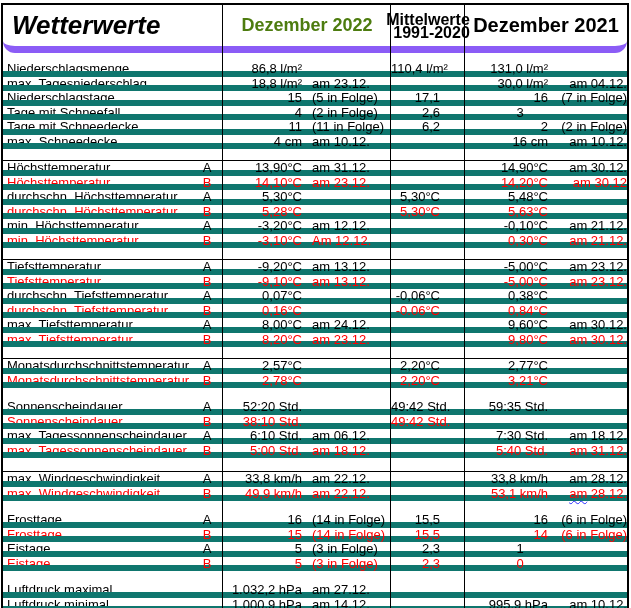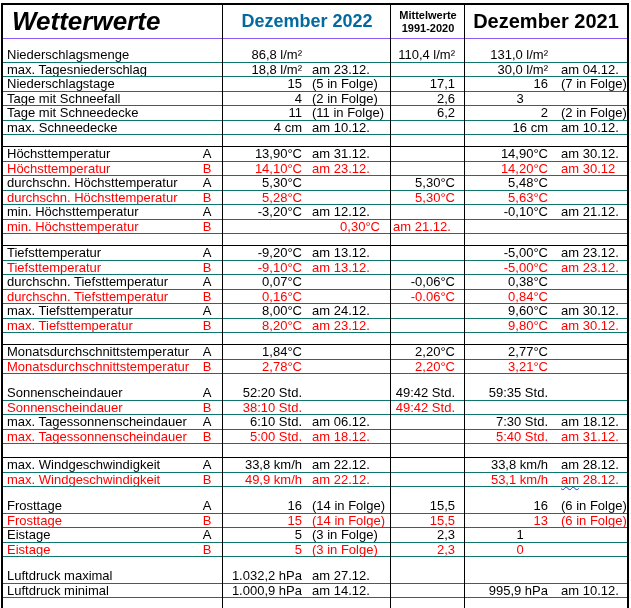--- a/index.html
+++ b/index.html
@@ -4,43 +4,43 @@
 <style>
   html,body{margin:0;padding:0;background:#ffffff;}
   .stage{position:relative;width:631px;height:608px;background:#fff;overflow:hidden;
          font-family:"Liberation Sans","DejaVu Sans",sans-serif;color:#000;}
   .tbl{position:absolute;left:1px;top:3px;width:628px;height:605px;
        border:2px solid #000;border-bottom:none;box-sizing:border-box;background:#fff;overflow:hidden;}
   
   .vline{position:absolute;top:0;bottom:0;width:1px;background:#000;}
   .v1{left:219px;} .v2{left:387px;} .v3{left:461px;}
   
-  .hdr{display:flex;height:34px;border-bottom:1px solid #8b5cf6;box-sizing:border-box;}
+  .hdr{display:flex;height:48px;border-bottom:7px solid #8b5cf6;box-sizing:border-box;border-radius:12px;}
   .hdr .hc{display:flex;align-items:center;justify-content:center;box-sizing:border-box;}
   .hc1{width:220px;justify-content:flex-start !important;padding-left:9px;}
   .hc2{width:168px;} .hc3{width:74px;} .hc4{flex:1;}
   .title{font-size:26px;font-weight:bold;font-style:italic;letter-spacing:0px;}
-  .dez22{font-size:18px;font-weight:bold;color:#0369a1;}
-  .mittel{font-size:11px;font-weight:bold;text-align:center;line-height:13px;}
+  .dez22{font-size:18px;font-weight:bold;color:#4d7c0f;}
+  .mittel{font-size:16px;font-weight:bold;text-align:right;line-height:13px;}
   .dez21{font-size:20px;font-weight:bold;}
   
-  .row{display:flex;height:14.5px;border-bottom:1px solid #0f766e;box-sizing:border-box;
+  .row{display:flex;height:14.5px;border-bottom:6px solid #0f766e;box-sizing:border-box;
        font-size:13px;line-height:13.5px;}
   .row.red{color:#ff0000;}
   .c1{width:220px;display:flex;box-sizing:border-box;}
   .c1 .label{flex:1;padding-left:4px;white-space:nowrap;overflow:hidden;}
   .c1 .ab{width:26px;text-align:center;padding-right:3px;}
   .c2{width:168px;display:flex;box-sizing:border-box;}
   .c2 .v{width:79px;text-align:right;white-space:nowrap;}
   .c2 .n{flex:1;padding-left:10px;white-space:nowrap;}
-  .c3{width:74px;text-align:right;padding-right:10px;box-sizing:border-box;white-space:nowrap;}
+  .c3{width:74px;text-align:right;padding-right:25px;box-sizing:border-box;white-space:nowrap;}
   .c4{flex:1;display:flex;box-sizing:border-box;}
   .c4 .v{width:83px;text-align:right;white-space:nowrap;}
   .c4 .v.center{width:110px;text-align:center;}
-  .c4 .n{flex:1;padding-left:13px;white-space:nowrap;}
+  .c4 .n{flex:1;padding-left:13px;white-space:nowrap;text-align:right;}
   .spacer{box-sizing:border-box;}
   .spacer.line{border-bottom:1px solid #000;}
   .squig{text-decoration:underline;text-decoration-style:wavy;text-decoration-color:#2b2bff;
          text-decoration-thickness:1px;text-underline-offset:2px;}
 </style>
 </head>
 <body>
 
 <div class="stage">
   <div class="tbl">
@@ -239,20 +239,24 @@
       <span class="v">-0,10°C</span>
       <span class="n">am 21.12.</span>
     </div>
   </div>
 
   <div class="row red">
     <div class="c1">
       <span class="label">min. Höchsttemperatur</span>
       <span class="ab">B</span>
     </div>
+    <div class="c2">
+      <span class="v">-3,10°C</span>
+      <span class="n">Am 12.12.</span>
+    </div>
     <div class="c3"></div>
     <div class="c4">
       <span class="v">0,30°C</span>
       <span class="n">am 21.12.</span>
     </div>
   </div>
 <div class="spacer line" style="height: 12px;"></div>
   <div class="row">
     <div class="c1">
       <span class="label">Tiefsttemperatur</span>
@@ -348,21 +352,21 @@
       <span class="n">am 30.12.</span>
     </div>
   </div>
 <div class="spacer line" style="height: 12px;"></div>
   <div class="row">
     <div class="c1">
       <span class="label">Monatsdurchschnittstemperatur</span>
       <span class="ab">A</span>
     </div>
     <div class="c2">
-      <span class="v">1,84°C</span>
+      <span class="v">2,57°C</span>
       <span class="n"></span>
     </div>
     <div class="c3">2,20°C</div>
     <div class="c4">
       <span class="v">2,77°C</span>
       <span class="n"></span>
     </div>
   </div>
 
   <div class="row red">
@@ -493,21 +497,21 @@
     <div class="c1">
       <span class="label">Frosttage</span>
       <span class="ab">B</span>
     </div>
     <div class="c2">
       <span class="v">15</span>
       <span class="n">(14 in Folge)</span>
     </div>
     <div class="c3">15,5</div>
     <div class="c4">
-      <span class="v">13</span>
+      <span class="v">14</span>
       <span class="n">(6 in Folge)</span>
     </div>
   </div>
 
   <div class="row">
     <div class="c1">
       <span class="label">Eistage</span>
       <span class="ab">A</span>
     </div>
     <div class="c2">

